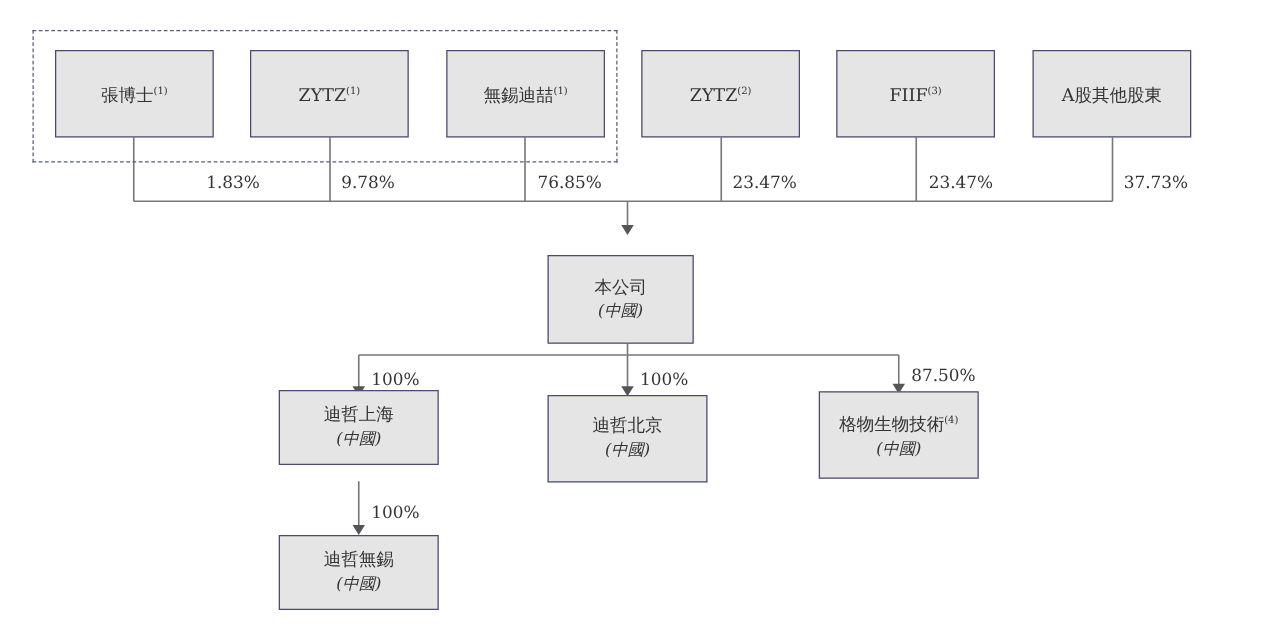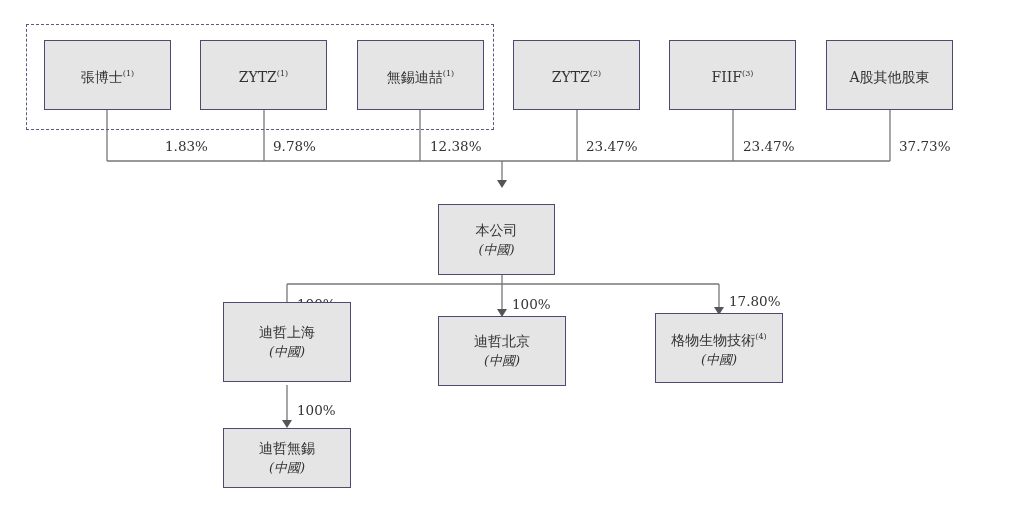--- a/index.html
+++ b/index.html
@@ -62,35 +62,35 @@
 </div>
 <div class="box" style="left:669px;top:40px;width:127px;height:70px;">
   <span><span>FIIF</span><sup>(3)</sup></span>
 </div>
 <div class="box" style="left:826px;top:40px;width:127px;height:70px;">
   <span><span>A股其他股東</span><sup></sup></span>
 </div>
 
 <div class="pct" style="left:117px;top:138px;margin-left:48px;">1.83%</div>
 <div class="pct" style="left:273px;top:138px;">9.78%</div>
-<div class="pct" style="left:430px;top:138px;">12.38%</div>
+<div class="pct" style="left:430px;top:138px;">76.85%</div>
 <div class="pct" style="left:586px;top:138px;">23.47%</div>
 <div class="pct" style="left:743px;top:138px;">23.47%</div>
 <div class="pct" style="left:899px;top:138px;">37.73%</div>
 
 <div class="box" style="left:438px;top:204px;width:117px;height:71px;text-align:center;">
   <span>本公司</span>
   <span class="sub">(中國)</span>
 </div>
 
 <div class="pct" style="left:297px;top:296px;">100%</div>
 <div class="pct" style="left:512px;top:296px;">100%</div>
-<div class="pct" style="left:729px;top:293px;">17.80%</div>
+<div class="pct" style="left:729px;top:293px;">87.50%</div>
 
-<div class="box" style="left:223px;top:302px;width:128px;height:80px;">
+<div class="box" style="left:223px;top:312px;width:128px;height:60px;">
   <span>迪哲上海</span>
   <span class="sub">(中國)</span>
 </div>
 <div class="box" style="left:438px;top:316px;width:128px;height:70px;">
   <span>迪哲北京</span>
   <span class="sub">(中國)</span>
 </div>
 <div class="box" style="left:655px;top:313px;width:128px;height:70px;">
   <span><span>格物生物技術</span><sup>(4)</sup></span>
   <span class="sub">(中國)</span>

